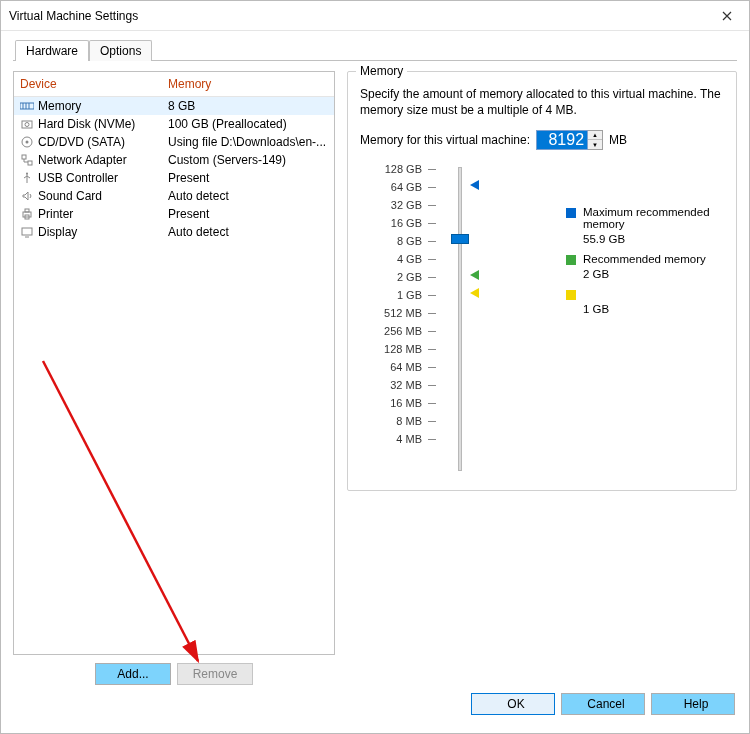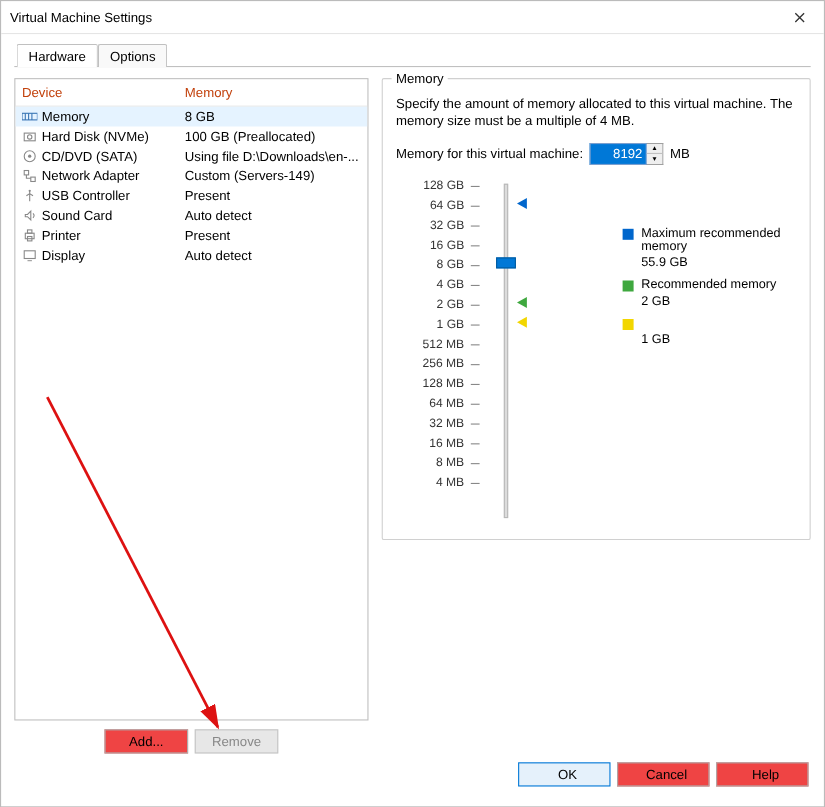--- a/index.html
+++ b/index.html
@@ -57,41 +57,41 @@
   .hdr-row { display:flex; padding:5px 6px; border-bottom:1px solid #e5e5e5; color:#c2410c; }
   .hdr-row .c1 { width: 148px; }
   .row { display:flex; padding:2px 6px; align-items:center; height:18px; }
   .row.selected { background:#e5f3ff; }
   .row .c1 { width:148px; display:flex; align-items:center; gap:4px; }
   .row .c2 { flex:1; white-space:nowrap; overflow:hidden; text-overflow:clip; }
   .ico { width:14px; height:14px; display:inline-flex; align-items:center; justify-content:center; }
   .btn-row { display:flex; justify-content:center; gap:6px; margin-top:8px; }
   .btn {
     min-width: 76px; height:22px;
-    border:1px solid #adadad; background:#ef4444;
+    border:1px solid #adadad; background:#7dd3fc;
     display:flex; align-items:center; justify-content:center;
     font-family:inherit; font-size:12px; padding:0 10px;
   }
   .btn:disabled, .btn.disabled { color:#888; background:#e7e7e7; border-color:#c5c5c5;}
   .right-panel { flex:1; position:relative; }
   .groupbox {
     border:1px solid #d0d0d0; border-radius:2px;
     padding: 10px 10px 14px 10px;
     position:relative;
     height: 420px;
   }
   .groupbox .legend {
     position:absolute; top:-8px; left:8px; background:#fff; padding:0 4px;
   }
   .desc { margin: 4px 2px 12px 2px; line-height:1.35; }
   .mem-input-row { display:flex; align-items:center; gap:6px; margin:4px 2px 8px 2px;}
   .spinbox { display:flex; align-items:center; }
   .spinbox input {
     width: 52px; height:20px; border:1px solid #7a9fcf; text-align:right;
-    padding:0 3px; font-family:inherit; font-size:12px; color:#fff; background:#0078d7;
+    padding:0 3px; font-family:inherit; font-size:16px; color:#fff; background:#0078d7;
   }
   .spin-btns { display:flex; flex-direction:column; border:1px solid #a0a0a0; border-left:none;}
   .spin-btns div { width:14px; height:9px; background:#efefef; display:flex; align-items:center; justify-content:center; font-size:6px; line-height:1; border-bottom:1px solid #c0c0c0;}
   .spin-btns div:last-child{border-bottom:none;}
   .mem-body { display:flex; margin-top:6px; }
   .scale-col { width:88px; position:relative; padding-top:2px;}
   .scale-row { height:18px; display:flex; align-items:center; justify-content:flex-end; gap:6px; font-size:11px; color:#333;}
   .scale-row span.lbl { width:52px; text-align:right; }
   .tick { width:8px; height:1px; background:#888; }
   .slider-col { width: 30px; position:relative; }

